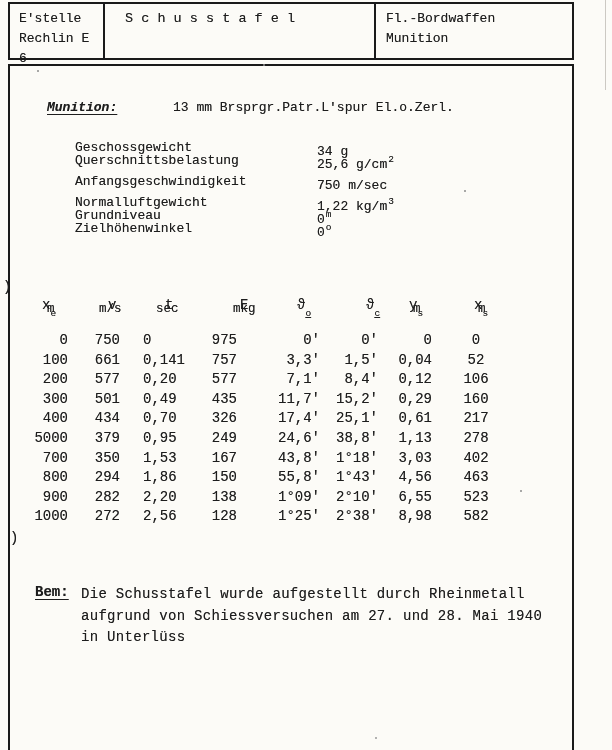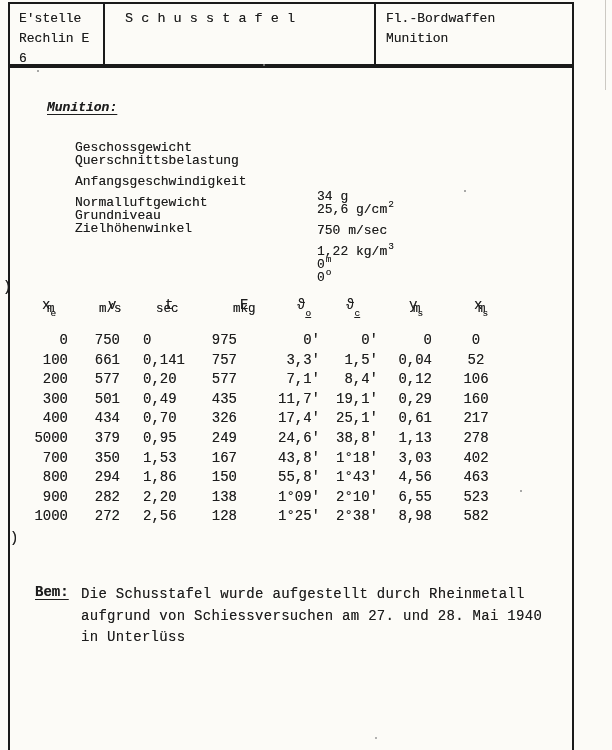--- a/index.html
+++ b/index.html
@@ -4,45 +4,45 @@
 <style>
   html,body{margin:0;padding:0;background:#ffffff;}
   .page{
     position:relative;width:612px;height:750px;overflow:hidden;
     background:#fcfbf7;
     font-family:"Liberation Mono","DejaVu Sans Mono",monospace;
     color:#1d1d1d;
     text-shadow:0 0 .5px rgba(25,25,25,.55);
   }
   
-  .hdrbox{position:absolute;left:8px;top:2px;width:566px;height:66px;
+  .hdrbox{position:absolute;left:8px;top:2px;width:566px;height:58px;
     border:2px solid #1a1a1a;display:flex;box-sizing:border-box;}
   .hc{box-sizing:border-box;padding-top:5px;font-size:13px;line-height:20px;}
   .hc1{width:95px;border-right:2px solid #1a1a1a;padding-left:9px;}
   .hc2{flex:1;padding-left:20px;font-size:13.5px;}
   .hc3{width:198px;border-left:2px solid #1a1a1a;padding-left:10px;}
   
   .mainbox{position:absolute;left:8px;top:64px;width:566px;height:686px;
     border:2px solid #1a1a1a;border-bottom:none;box-sizing:border-box;}
   
   .mun-label{position:absolute;left:47px;top:100px;font-size:13px;font-weight:bold;
     text-decoration:underline;text-underline-offset:3px;font-style:italic;}
   .mun-value{position:absolute;left:173px;top:100px;font-size:13px;}
   
   .props{position:absolute;left:75px;top:141px;width:470px;font-size:13px;}
   .prow{position:relative;height:13px;line-height:13px;}
   .prow.gap{margin-top:8px;}
   .prow .pl{position:absolute;left:0;white-space:nowrap;}
-  .prow .pv{position:absolute;left:242px;white-space:nowrap;margin-top:45px;}
+  .prow .pv{position:absolute;left:242px;white-space:nowrap;}
   .pv sup{font-size:9.5px;position:relative;top:-1px;left:1px;}
   
   .th{position:absolute;top:281px;font-size:14px;margin-top:16px;}
   .th sub{font-size:9.5px;position:relative;top:3px;}
   .th1{left:42px}.th2{left:108px}.th3{left:165px}.th4{left:240px}
-  .th5{left:297px}.th6{left:346px}.th7{left:409px}.th8{left:474px}
+  .th5{left:297px}.th6{left:366px}.th7{left:409px}.th8{left:474px}
   .th5 sub,.th6 sub{text-decoration:underline;}
   .tu{position:absolute;top:302px;font-size:12.5px;}
   .tu1{left:47px}.tu2{left:99px}.tu3{left:156px}.tu4{left:233px}
   .tu5{left:305px}.tu6{left:353px}.tu7{left:413px}.tu8{left:478px}
   .corner-mark{position:absolute;left:3px;top:279px;font-size:14px;}
   .row-mark{position:absolute;left:10px;top:530px;font-size:14px;}
   
   .btable{position:absolute;left:0;top:331px;width:520px;}
   .trow{display:flex;height:19.6px;line-height:19.6px;font-size:14px;}
   .c{text-align:right;white-space:nowrap;}
@@ -76,20 +76,21 @@
     </div>
     <div class="hc hc3">
       <div>Fl.-Bordwaffen</div>
       <div>Munition</div>
     </div>
   </div>
 
   <div class="mainbox"></div>
 
   <div class="mun-label">Munition:</div>
+  <div class="mun-value">13 mm Brsprgr.Patr.L'spur El.o.Zerl.</div>
 
   <div class="props">
     <div class="prow">
       <span class="pl">Geschossgewicht</span>
       <span class="pv"><span>34 g</span><sup></sup></span>
     </div>
     <div class="prow">
       <span class="pl">Querschnittsbelastung</span>
       <span class="pv"><span>25,6 g/cm</span><sup>2</sup></span>
     </div>
@@ -159,21 +160,21 @@
         <span class="c c6">8,4'</span>
         <span class="c c7">0,12</span>
         <span class="c c8">106</span>
     </div>
     <div class="trow">
       <span class="c c1">300</span>
         <span class="c c2">501</span>
         <span class="c c3">0,49</span>
         <span class="c c4">435</span>
         <span class="c c5">11,7'</span>
-        <span class="c c6">19,1'</span>
+        <span class="c c6">15,2'</span>
         <span class="c c7">0,29</span>
         <span class="c c8">160</span>
     </div>
     <div class="trow">
       <span class="c c1">400</span>
         <span class="c c2">434</span>
         <span class="c c3">0,70</span>
         <span class="c c4">326</span>
         <span class="c c5">17,4'</span>
         <span class="c c6">25,1'</span>

